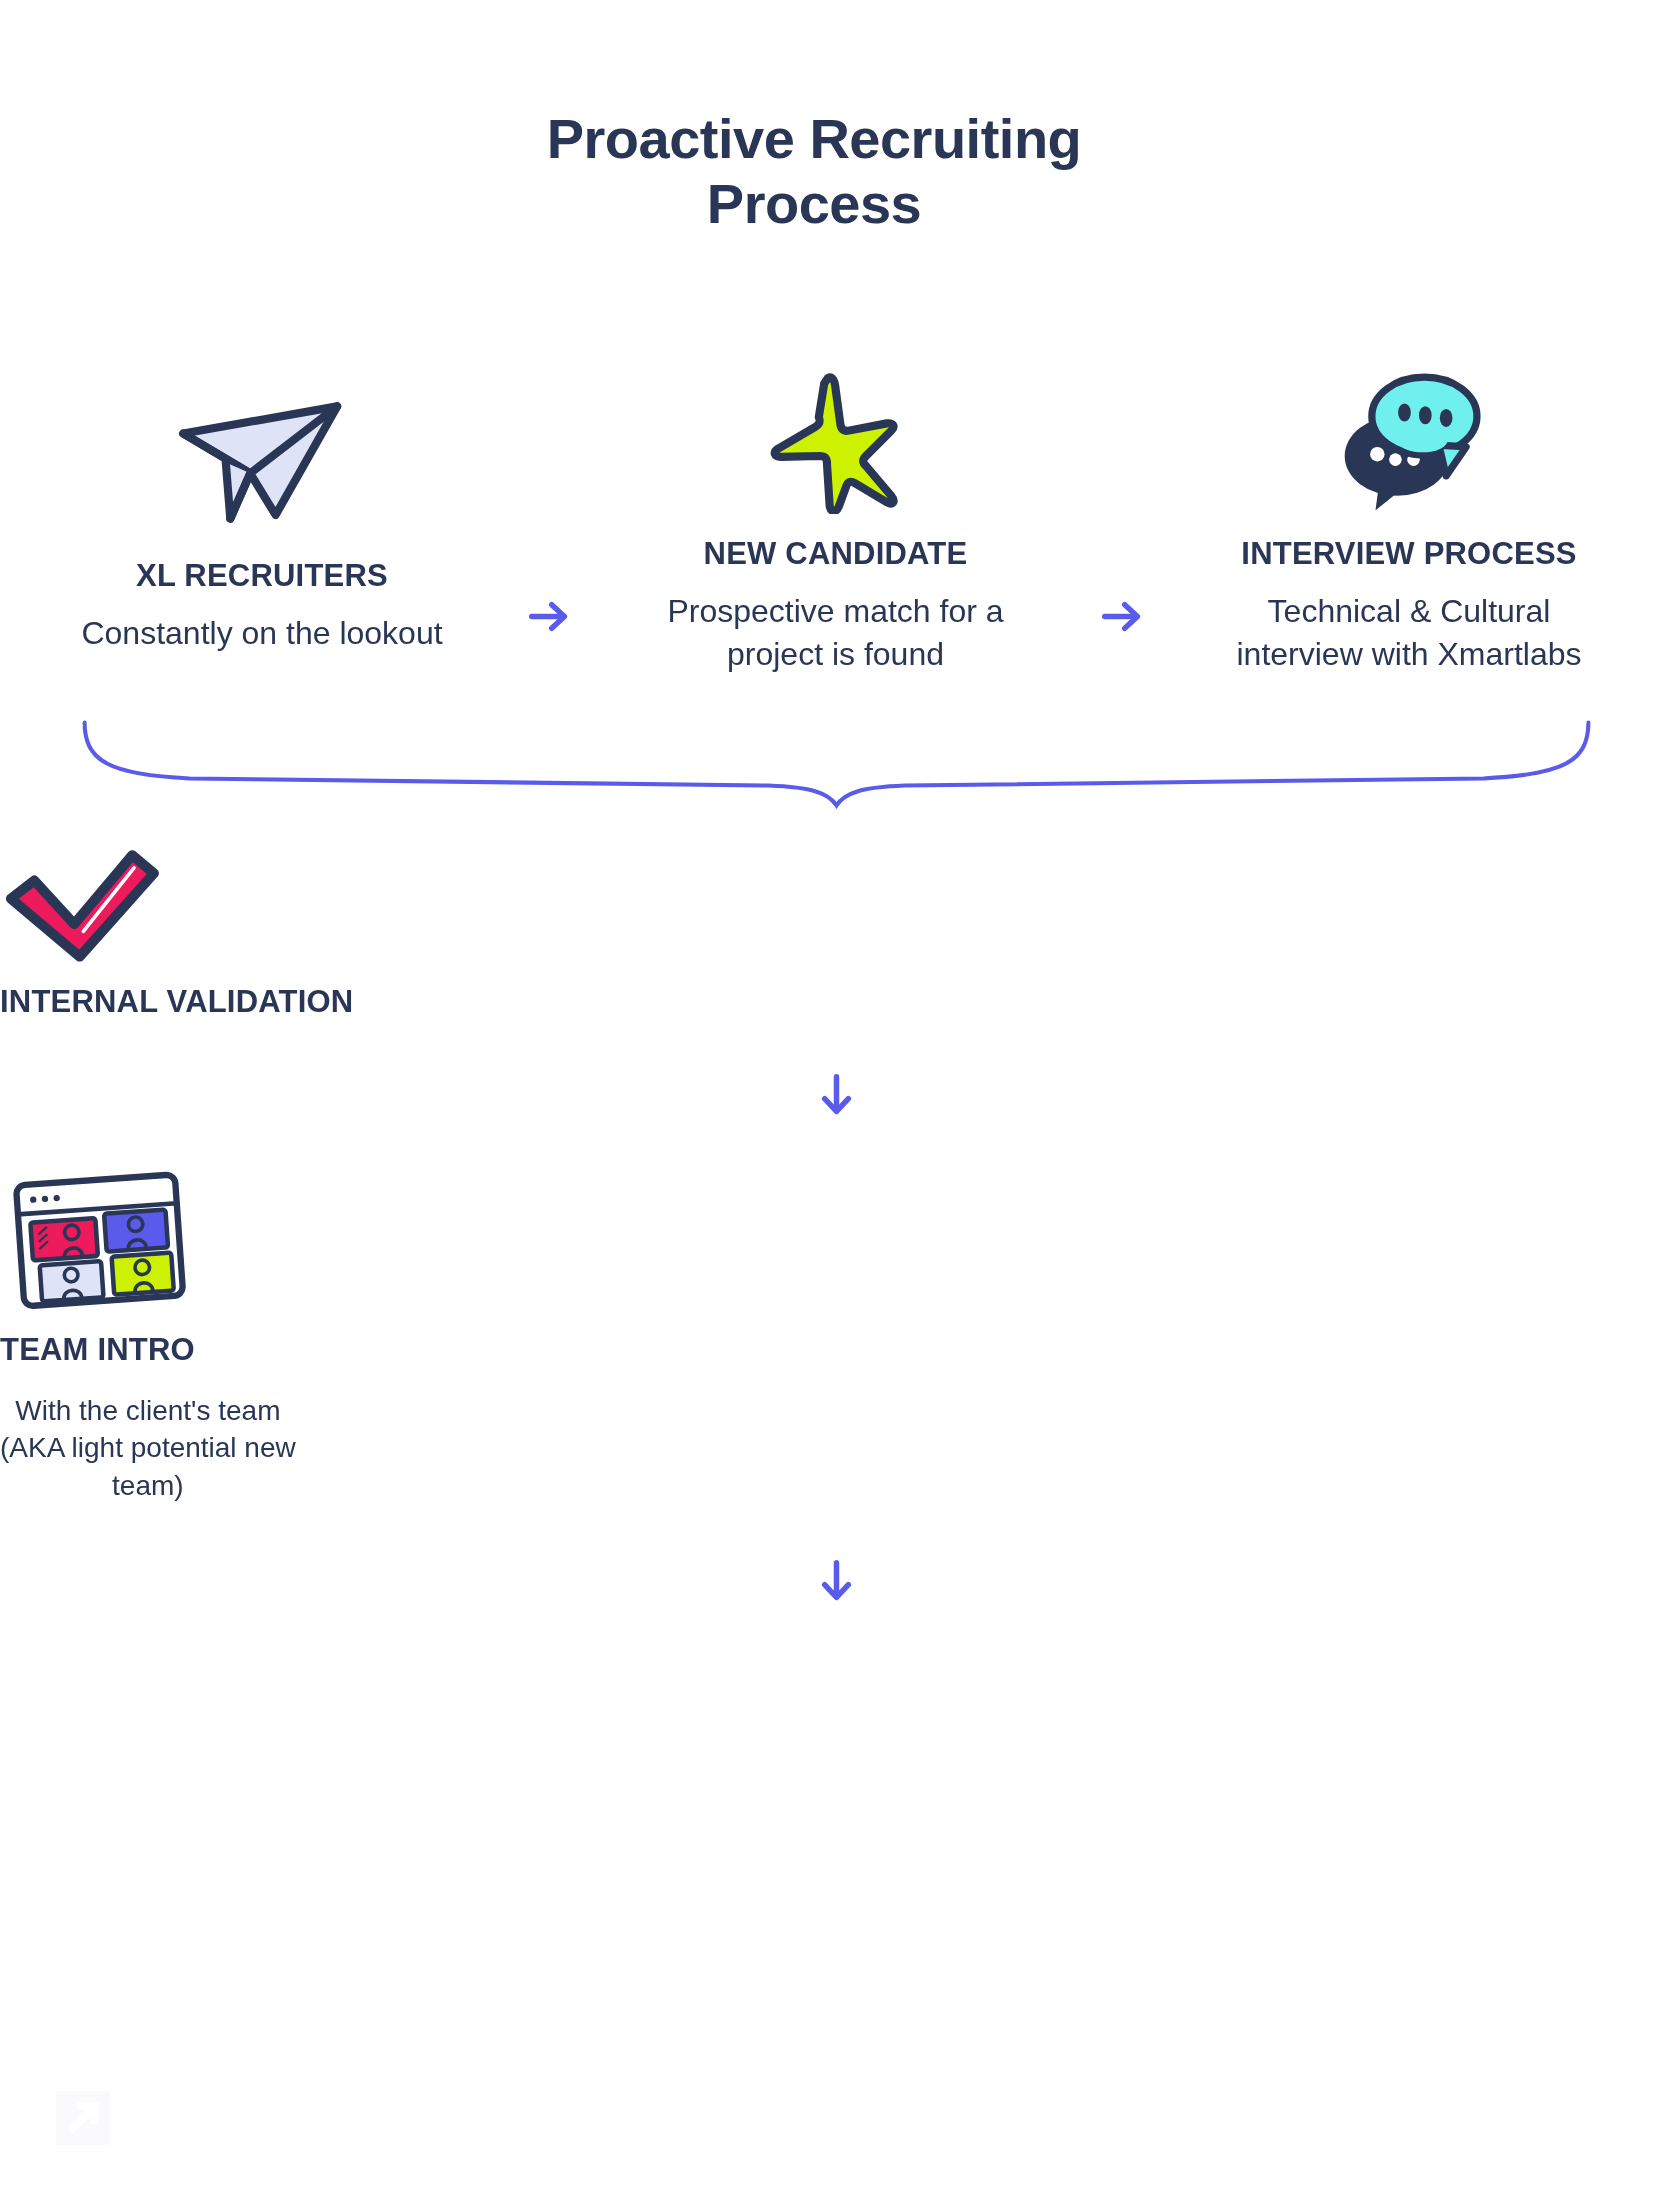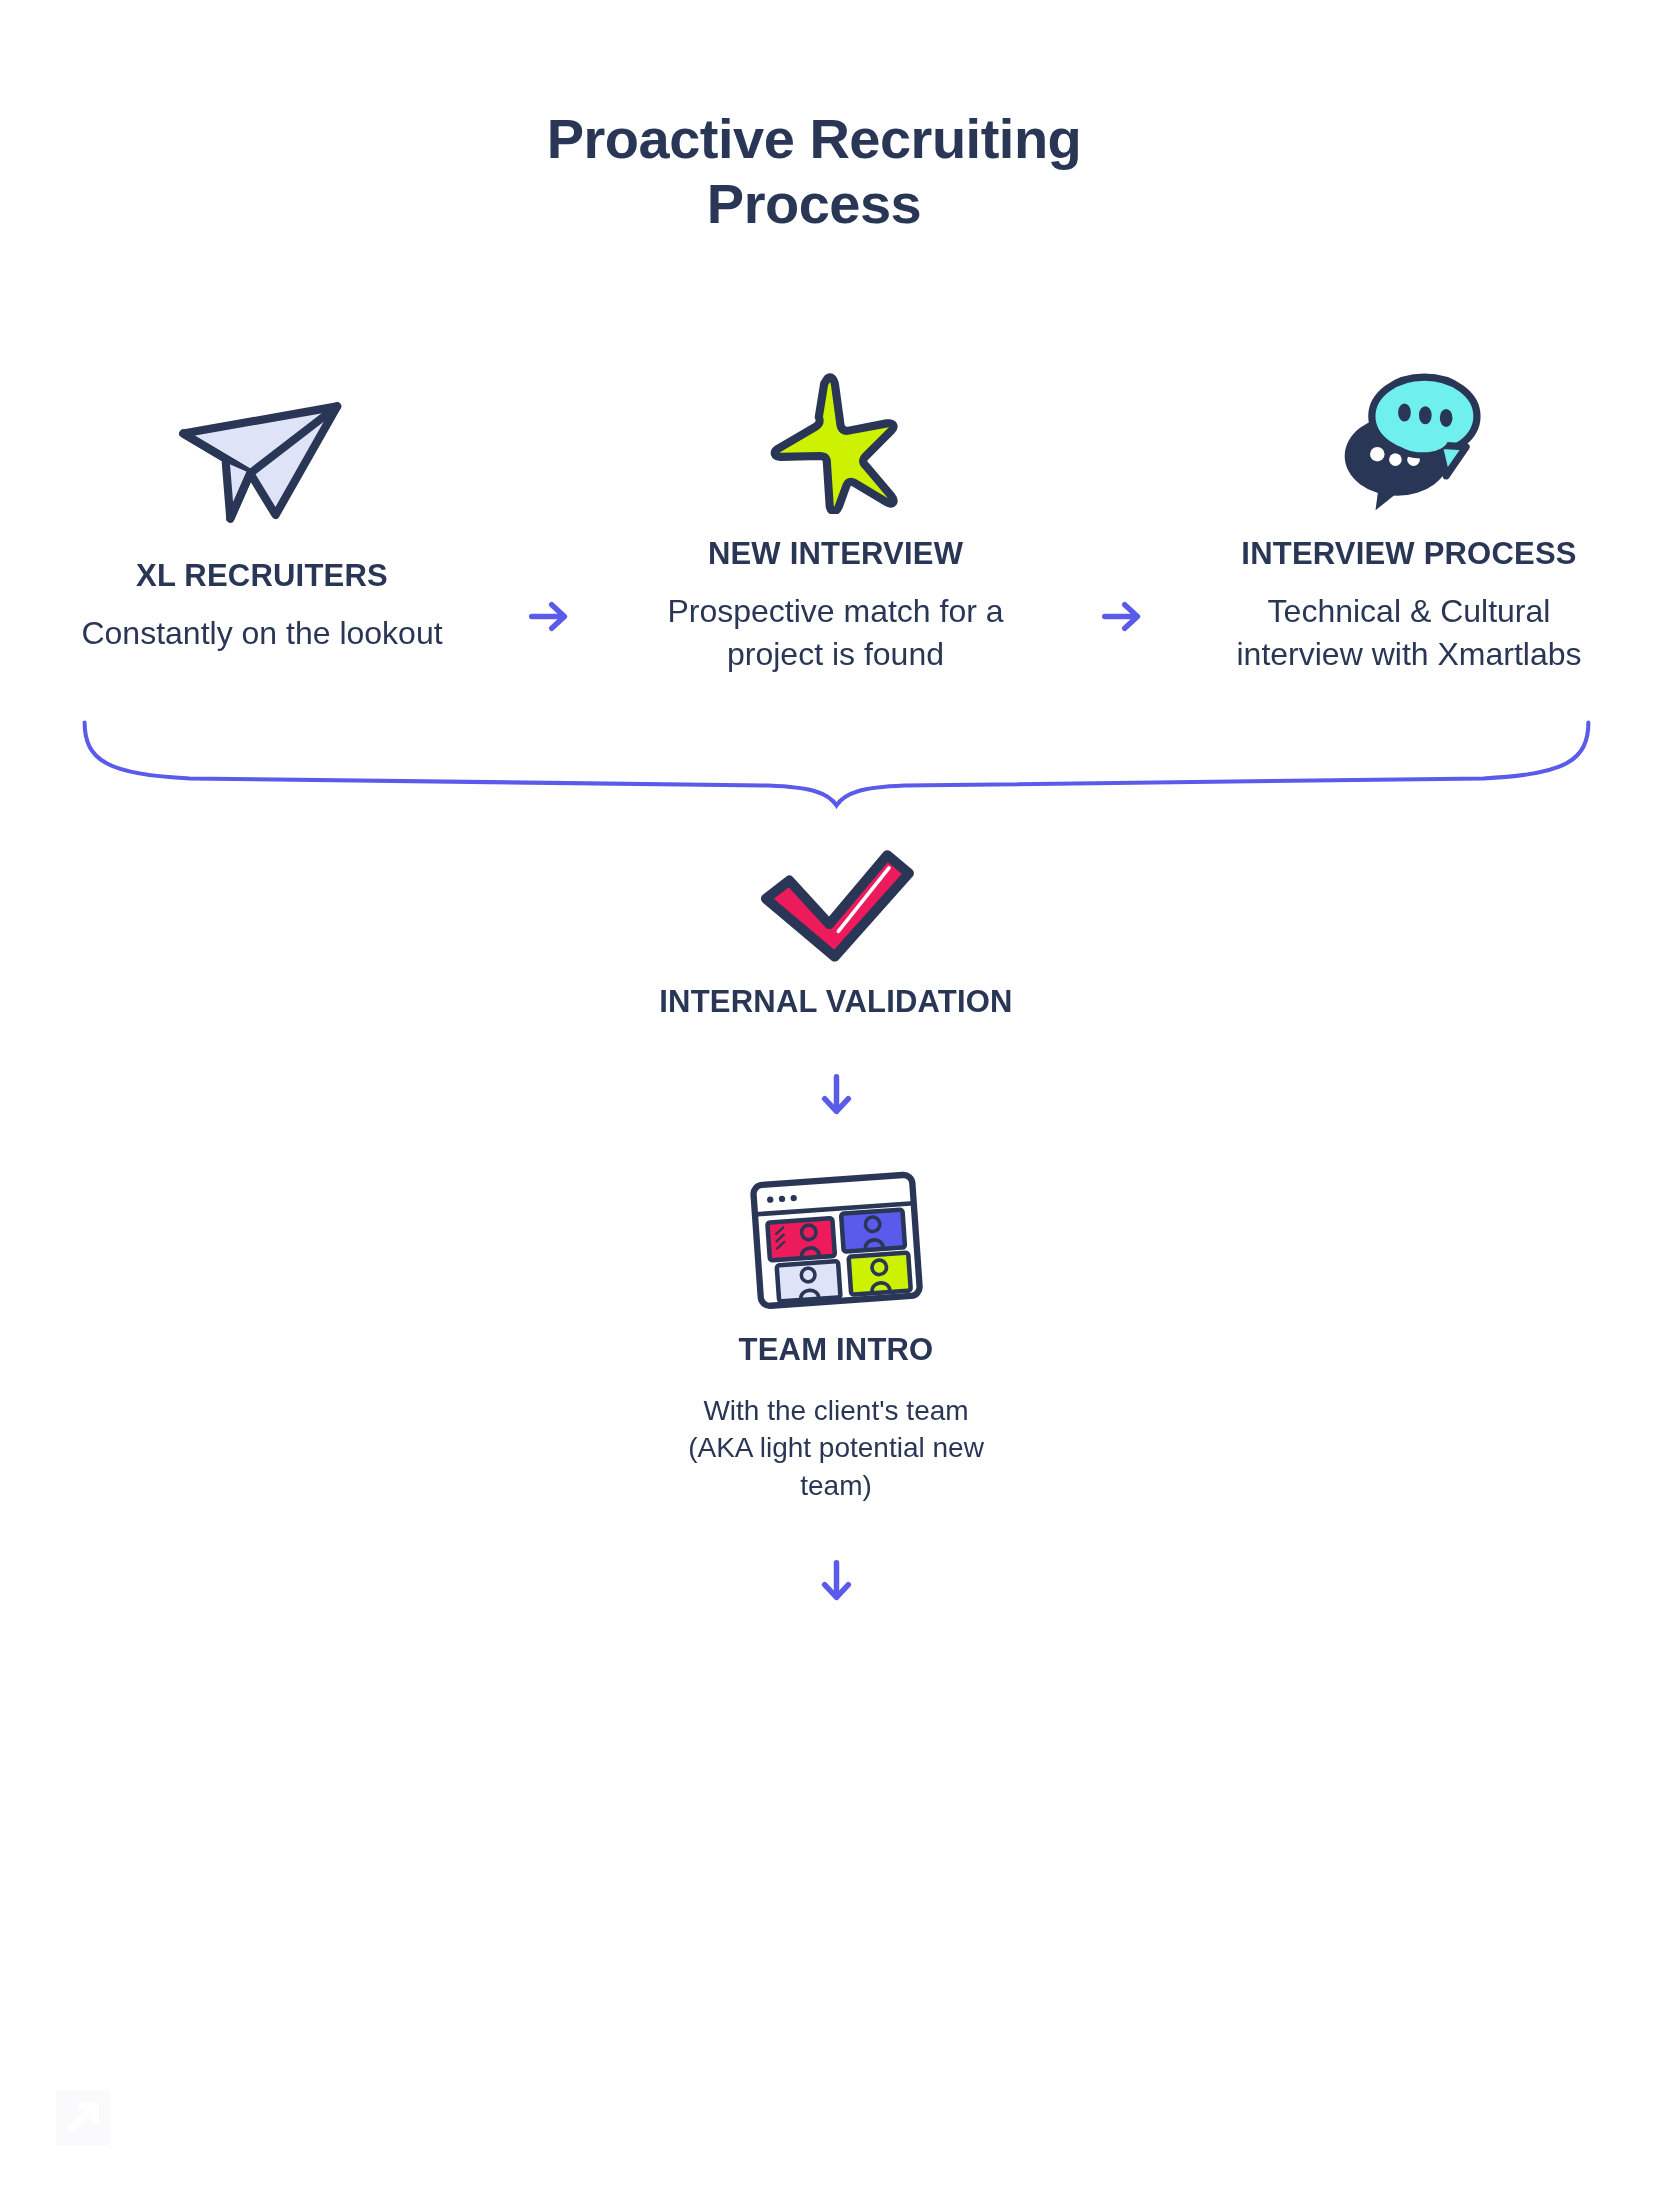--- a/index.html
+++ b/index.html
@@ -97,21 +97,21 @@
     top: 846px;
     left: 0;
     width: 1672px;
     display: flex;
     flex-direction: column;
     align-items: center;
   }
   .node {
     display: flex;
     flex-direction: column;
-    align-items: center;
+    align-items: flex-start;
     width: 100%;
   }
   .node-icon {
     display: flex;
     align-items: center;
     justify-content: center;
   }
   .node-heading {
     font-size: 31px;
     font-weight: bold;
@@ -186,21 +186,21 @@
     <div class="col-icon">
       <svg width="136" height="145" viewBox="0 0 150 160">
         <path d="M66 10 C70 8 73 11 74 18 L80 62 C81 67 84 69 89 68
                  L131 60 C138 59 141 63 136 68 L108 96 C104 100 104 103 108 107
                  L136 140 C141 146 138 151 131 147 L96 126 C91 123 88 124 86 130
                  L78 152 C75 159 69 158 68 151 L65 104 C65 98 62 96 57 96
                  L14 97 C7 97 5 92 11 88 L52 64 C57 61 58 58 56 53
                  L62 16 Z" fill="#CCF202" stroke="#2A3655" stroke-width="9" stroke-linejoin="round"></path>
       </svg>
     </div>
-    <div class="col-heading">NEW INTERVIEW</div>
+    <div class="col-heading">NEW CANDIDATE</div>
     <div class="col-desc">Prospective match for a
 project is found</div>
   </div>
 
   <div class="step-arrow">
     <svg width="40" height="33" viewBox="0 0 44 36">
       <g stroke="#5B5BEB" stroke-width="6" fill="none" stroke-linecap="round" stroke-linejoin="round">
         <line x1="3" y1="18" x2="38" y2="18"></line>
         <polyline points="25,5 39,18 25,31"></polyline>
       </g>

